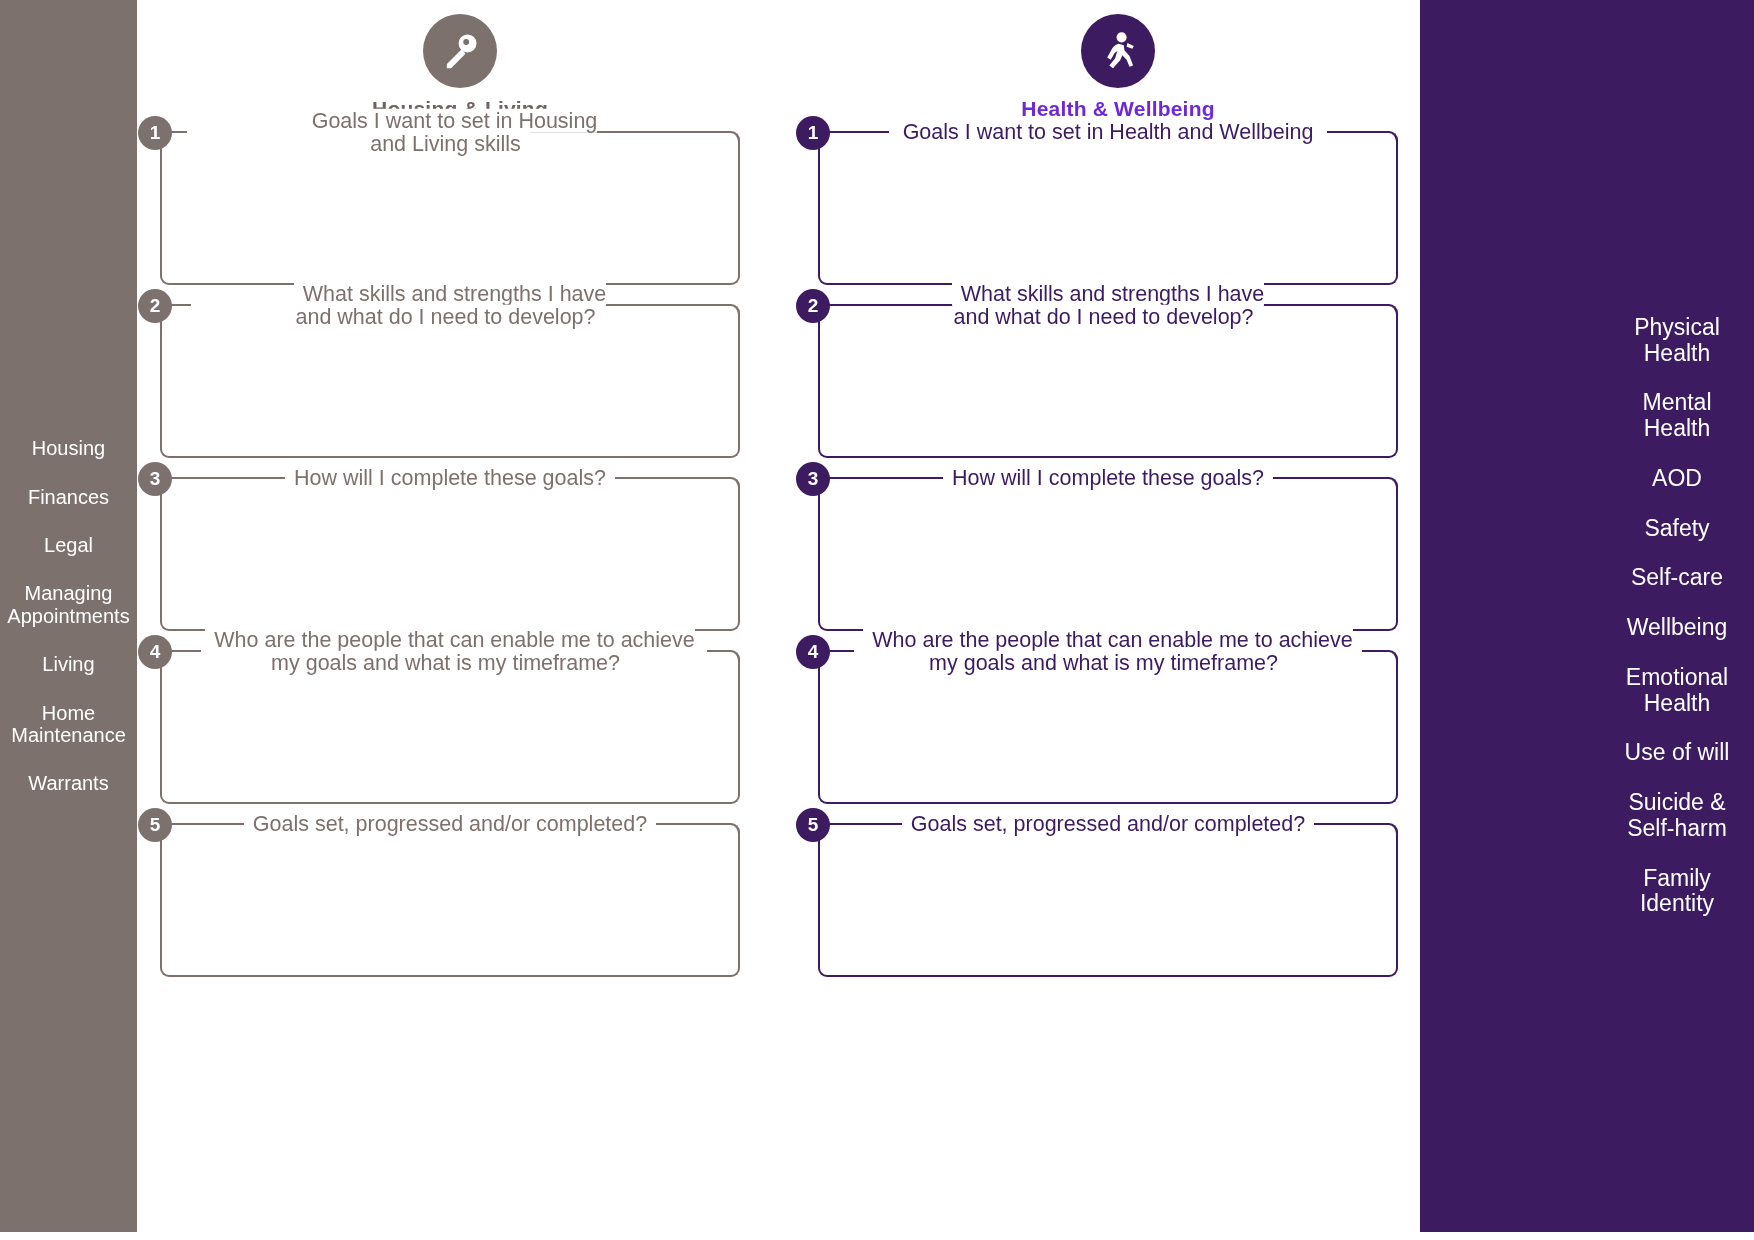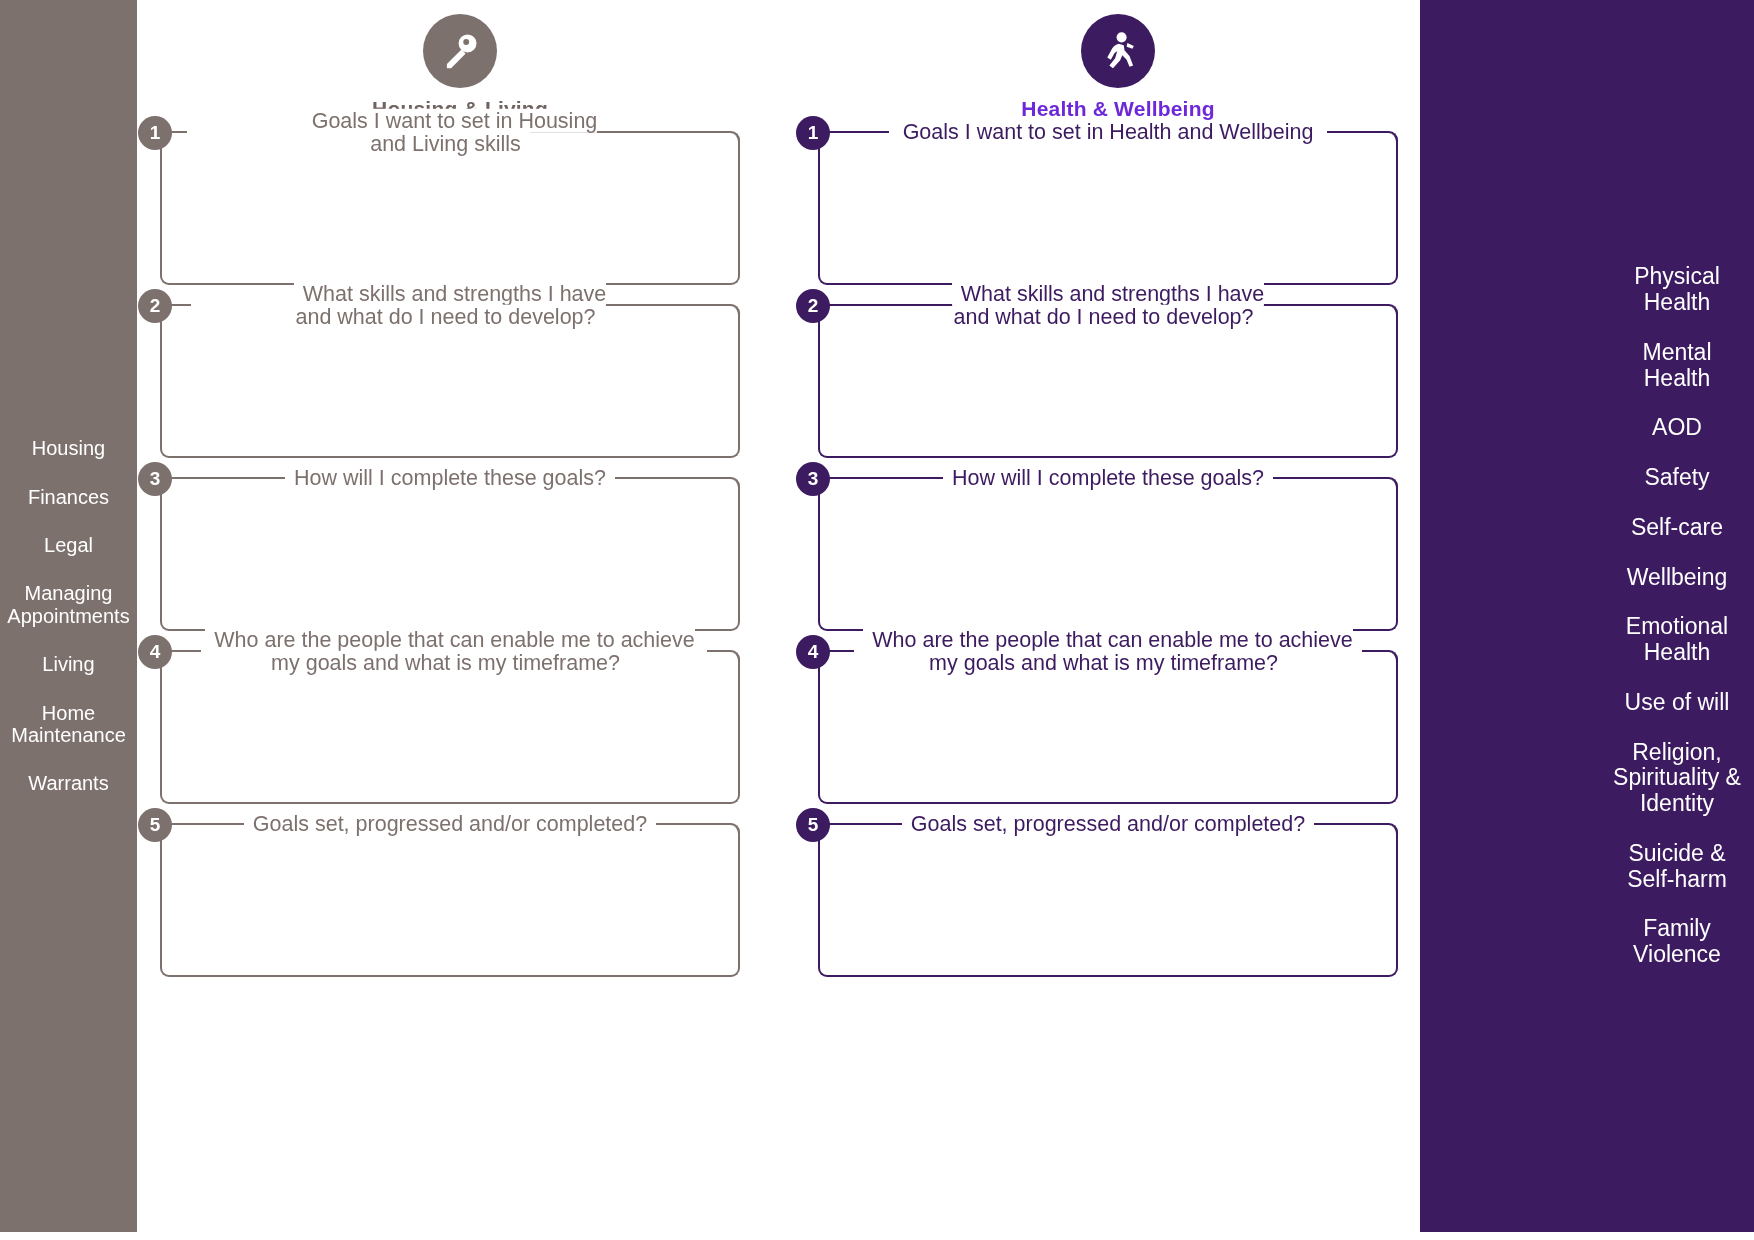--- a/index.html
+++ b/index.html
@@ -214,27 +214,24 @@
 Health</div>
       <div class="sidebar-item">Mental
 Health</div>
       <div class="sidebar-item">AOD</div>
       <div class="sidebar-item">Safety</div>
       <div class="sidebar-item">Self-care</div>
       <div class="sidebar-item">Wellbeing</div>
       <div class="sidebar-item">Emotional
 Health</div>
       <div class="sidebar-item">Use of will</div>
-      <div class="sidebar-item">Religion,
-Spirituality &amp;
-Identity</div>
       <div class="sidebar-item">Suicide &amp;
 Self-harm</div>
       <div class="sidebar-item">Family
-Violence</div>
+Identity</div>
     </div>
   </div>
 
   <div class="column col-housing housing">
     <div class="col-header">
       <div class="col-icon icon-housing">
         <svg width="44" height="44" viewBox="0 0 64 64" aria-hidden="true">
           <g fill="#ffffff">
             <circle cx="43" cy="21" r="13"></circle>
             <circle cx="41" cy="19" r="4.3" fill="#7d716e"></circle>

